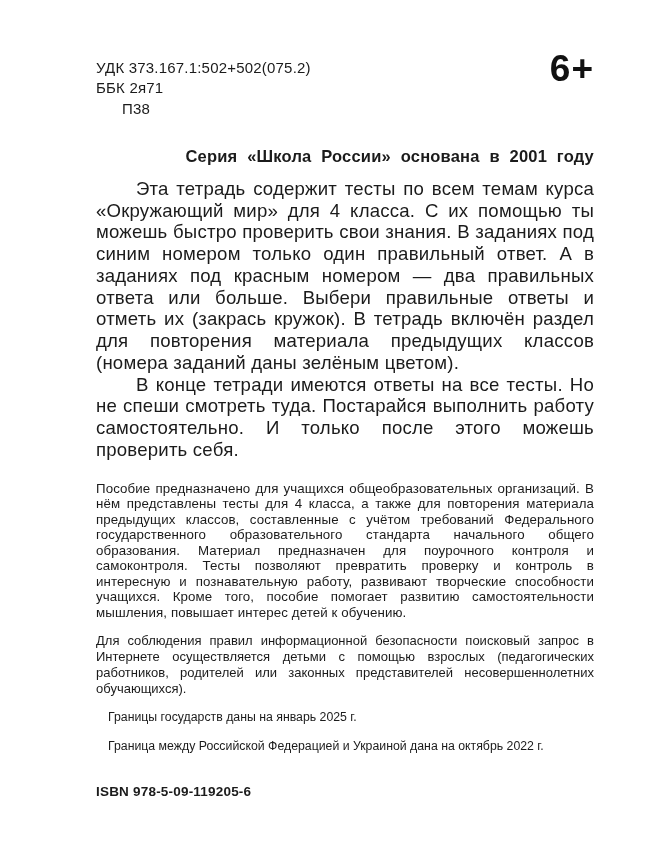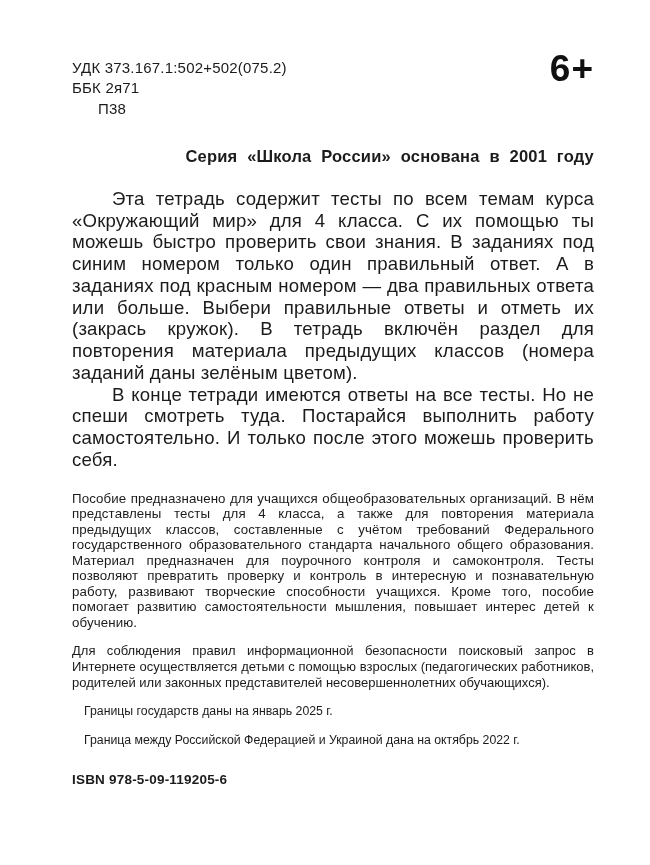--- a/index.html
+++ b/index.html
@@ -9,21 +9,21 @@
     background: #ffffff;
   }
   .page {
     position: relative;
     width: 650px;
     height: 865px;
     margin: 0 auto;
     background: #ffffff;
     font-family: "Liberation Sans", "DejaVu Sans", sans-serif;
     color: #1b1b1b;
-    padding: 58px 56px 30px 72px;
+    padding: 58px 56px 30px 96px;
     overflow: hidden;
   }
 
   .codes {
     font-size: 15px;
     line-height: 1.35;
     letter-spacing: 0.2px;
   }
   .codes .sign { margin-left: 26px; }
 
@@ -40,21 +40,21 @@
   .series {
     margin: 28px 0 0 0;
     text-align: right;
     font-weight: bold;
     font-size: 16.5px;
     word-spacing: 5px;
     letter-spacing: 0.2px;
   }
 
   .intro {
-    margin-top: 22px;
+    margin-top: 12px;
     font-size: 18.6px;
     line-height: 1.17;
     text-align: justify;
     letter-spacing: 0.2px;
   }
   .intro p {
     margin: 0;
     text-indent: 40px;
   }
 
@@ -86,20 +86,21 @@
     margin-top: 22px;
     display: flex;
     justify-content: space-between;
     align-items: flex-start;
   }
   .isbn {
     font-weight: bold;
     font-size: 13.5px;
     letter-spacing: 0.2px;
     padding-top: 1px;
+    margin-top: 6px;
   }
   .copyright {
     width: 296px;
     font-size: 12.3px;
     line-height: 1.28;
   }
   .copyright .line { white-space: nowrap; }
   .copyright .indent { padding-left: 17px; }
 </style>
 </head>

